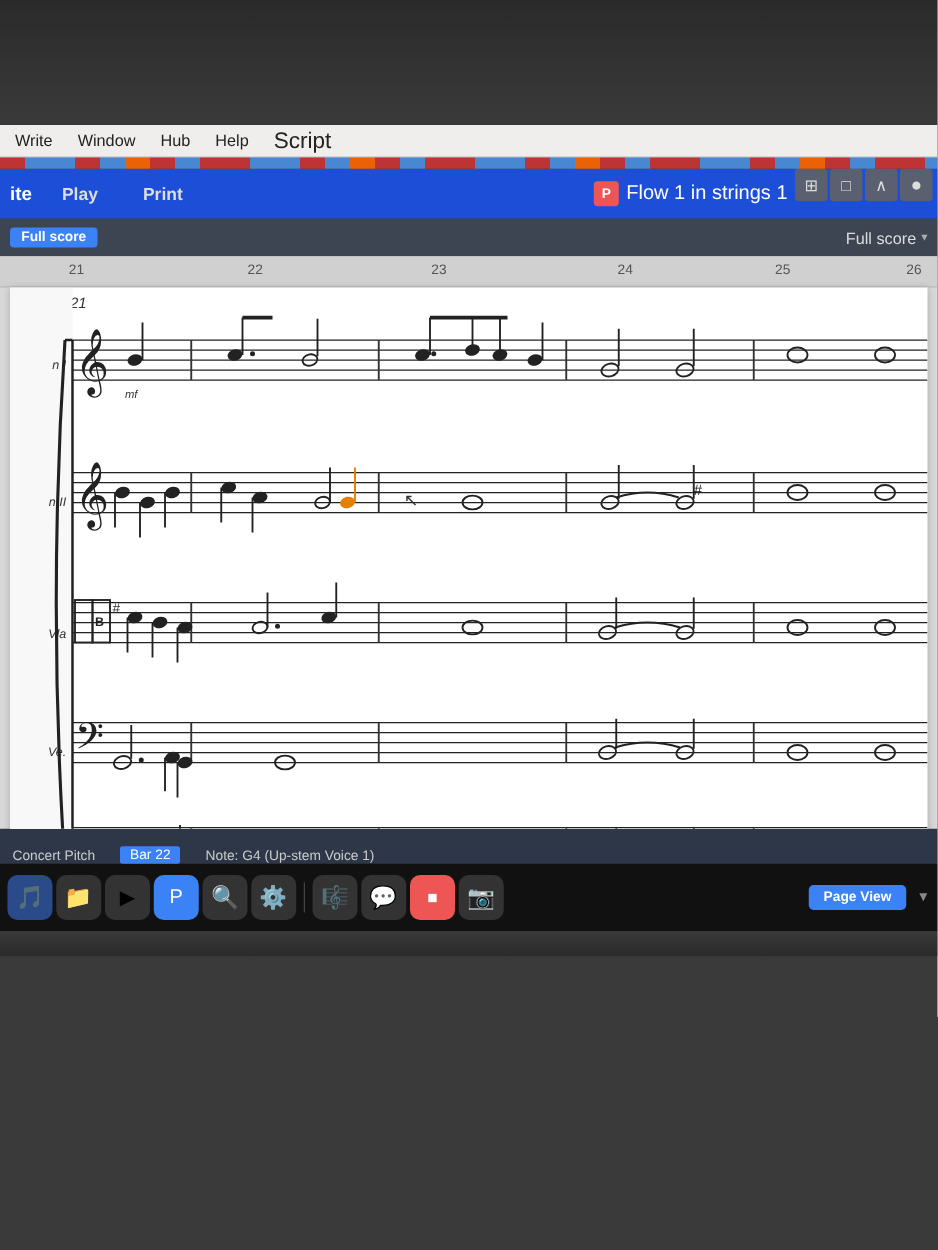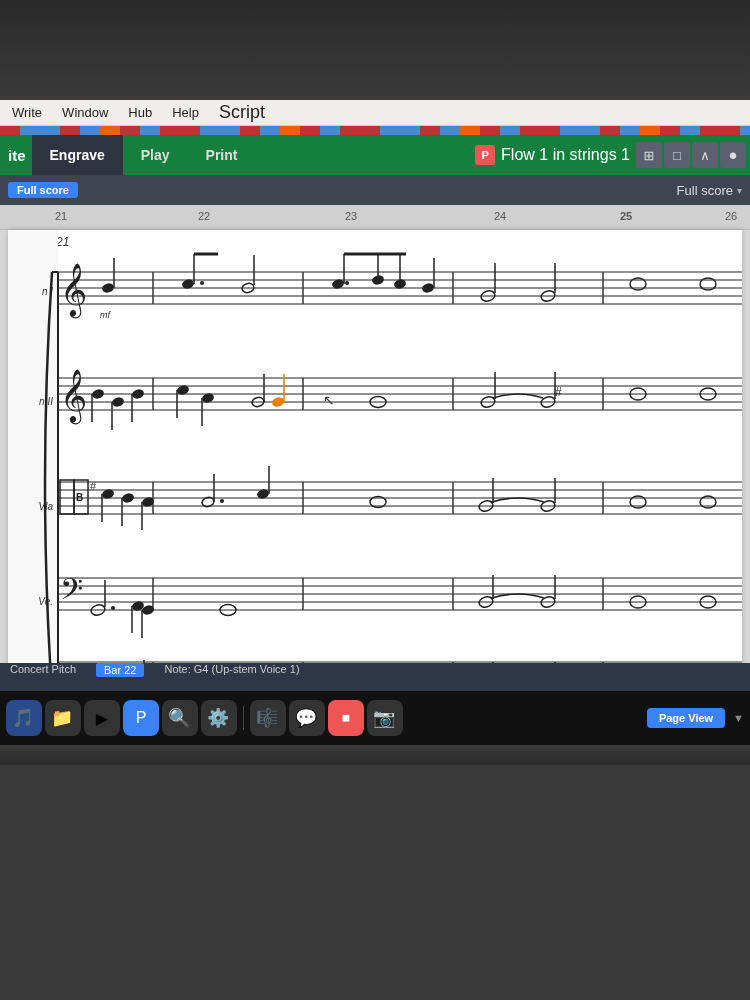--- a/index.html
+++ b/index.html
@@ -19,23 +19,22 @@
 <div style="background:#f0eded; display:flex; gap:20px; padding:4px 12px; height:26px; align-items:center; border-bottom:1px solid #ccc;">
   <span style="font-size:13px; color:#222; cursor:default;">Write</span>
   <span style="font-size:13px; color:#222; cursor:default;">Window</span>
   <span style="font-size:13px; color:#222; cursor:default;">Hub</span>
   <span style="font-size:13px; color:#222; cursor:default;">Help</span>
   <span style="font-size:18px; color:#222; cursor:default;">Script</span>
 </div>
 
 <div style="height:9px; background: repeating-linear-gradient(90deg, #cc3333 0px, #cc3333 20px, #4a90e2 20px, #4a90e2 40px, #4a90e2 40px, #4a90e2 60px, #cc3333 60px, #cc3333 80px, #4a90e2 80px, #4a90e2 100px, #ff6600 100px, #ff6600 120px, #cc3333 120px, #cc3333 140px, #4a90e2 140px, #4a90e2 160px, #cc3333 160px, #cc3333 180px); opacity:0.9;"></div>
 
-<div style="background:#15803d; display:flex; align-items:center; height:40px; padding:0 0 0 0;">
+<div style="background:#1d4ed8; display:flex; height:40px; padding:0 0 0 0;">
   <span style="color:#fff; font-size:15px; font-weight:700; padding:0 6px 0 8px; height:40px; display:flex; align-items:center;">ite</span>
-  <div style="background:#2d3440; color:#fff; font-size:14px; font-weight:700; padding:0 18px; height:40px; display:flex; align-items:center;">Engrave</div>
   <div style="color:#ddd; font-size:14px; font-weight:700; padding:0 18px; height:40px; display:flex; align-items:center;">Play</div>
   <div style="color:#ddd; font-size:14px; font-weight:700; padding:0 18px; height:40px; display:flex; align-items:center;">Print</div>
   <div style="margin-left:auto; display:flex; align-items:center; gap:6px; padding-right:6px;">
     <div style="width:20px; height:20px; background:#e55; border-radius:3px; display:flex; align-items:center; justify-content:center; color:white; font-size:11px; font-weight:bold;">P</div>
     <span style="color:#fff; font-size:16px;">Flow 1 in strings 1</span>
   </div>
   <div style="width:26px; height:26px; background:#5a6070; border-radius:3px; display:flex; align-items:center; justify-content:center; color:#ddd; font-size:13px; margin-right:2px;">⊞</div>
   <div style="width:26px; height:26px; background:#5a6070; border-radius:3px; display:flex; align-items:center; justify-content:center; color:#ddd; font-size:13px; margin-right:2px;">□</div>
   <div style="width:26px; height:26px; background:#5a6070; border-radius:3px; display:flex; align-items:center; justify-content:center; color:#ddd; font-size:13px; margin-right:2px;">∧</div>
   <div style="width:26px; height:26px; background:#5a6070; border-radius:3px; display:flex; align-items:center; justify-content:center; color:#ddd; font-size:14px; margin-right:4px;">⏺</div>
@@ -50,21 +49,21 @@
   </div>
 </div>
 
 <div style="background:#d8d8d8; position:relative; height:458px; overflow:hidden;">
 
   <div style="height:25px; background:#d0d0d0; position:relative; border-bottom:1px solid #bbb; margin-left:0;">
     <span style="position:absolute; font-size:11px; color:#555; top:5px; left:55px;">21</span>
     <span style="position:absolute; font-size:11px; color:#555; top:5px; left:198px;">22</span>
     <span style="position:absolute; font-size:11px; color:#555; top:5px; left:345px;">23</span>
     <span style="position:absolute; font-size:11px; color:#555; top:5px; left:494px;">24</span>
-    <span style="position:absolute; font-size:11px; color:#555; top:5px; left:620px;font-weight:bold;">25</span>
+    <span style="position:absolute; font-size:11px; color:#555; top:5px; left:620px;">25</span>
     <span style="position:absolute; font-size:11px; color:#555; top:5px; left:725px;">26</span>
   </div>
 
   <div style="background:white; margin:0 8px; height:520px; position:relative; overflow:hidden; box-shadow: 0 0 6px rgba(0,0,0,0.2);">
 
     <div style="position:absolute; top:5px; left:48px; font-size:12px; font-style:italic; color:#333;">21</div>
 
     <svg width="100%" height="100%" style="position:absolute; top:0; left:0;">
 
       <rect x="0" y="0" width="50" height="520" fill="#f8f8f8"></rect>
@@ -297,21 +296,21 @@
 
       <line x1="50" y1="42" x2="50" y2="464" stroke="#222" stroke-width="2"></line>
       <line x1="44" y1="42" x2="50" y2="42" stroke="#222" stroke-width="2"></line>
       <line x1="44" y1="464" x2="50" y2="464" stroke="#222" stroke-width="2"></line>
       <path d="M 44,42 Q 30,253 44,464" stroke="#222" stroke-width="2.5" fill="none"></path>
 
     </svg>
   </div>
 </div>
 
-<div style="background:#2d3748; height:28px; display:flex; align-items:flex-start; padding:0 10px; gap:20px; font-size:11px; color:#ccc;">
+<div style="background:#2d3748; height:28px; display:flex; align-items:flex-end; padding:0 10px; gap:20px; font-size:11px; color:#ccc;">
   <span>Concert Pitch</span>
   <span style="background:#3b82f6; padding:1px 8px; border-radius:2px; color:white;">Bar 22</span>
   <span>Note: G4 (Up-stem Voice 1)</span>
 </div>
 
 <div style="background:#111; height:54px; display:flex; align-items:center; padding:0 6px; gap:3px;">
 
   <div style="width:36px; height:36px; background:#2a4a8a; border-radius:8px; display:flex; align-items:center; justify-content:center; font-size:18px;">🎵</div>
   <div style="width:36px; height:36px; background:#333; border-radius:8px; display:flex; align-items:center; justify-content:center; font-size:18px;">📁</div>
   <div style="width:36px; height:36px; background:#333; border-radius:8px; display:flex; align-items:center; justify-content:center; font-size:16px;">▶</div>

